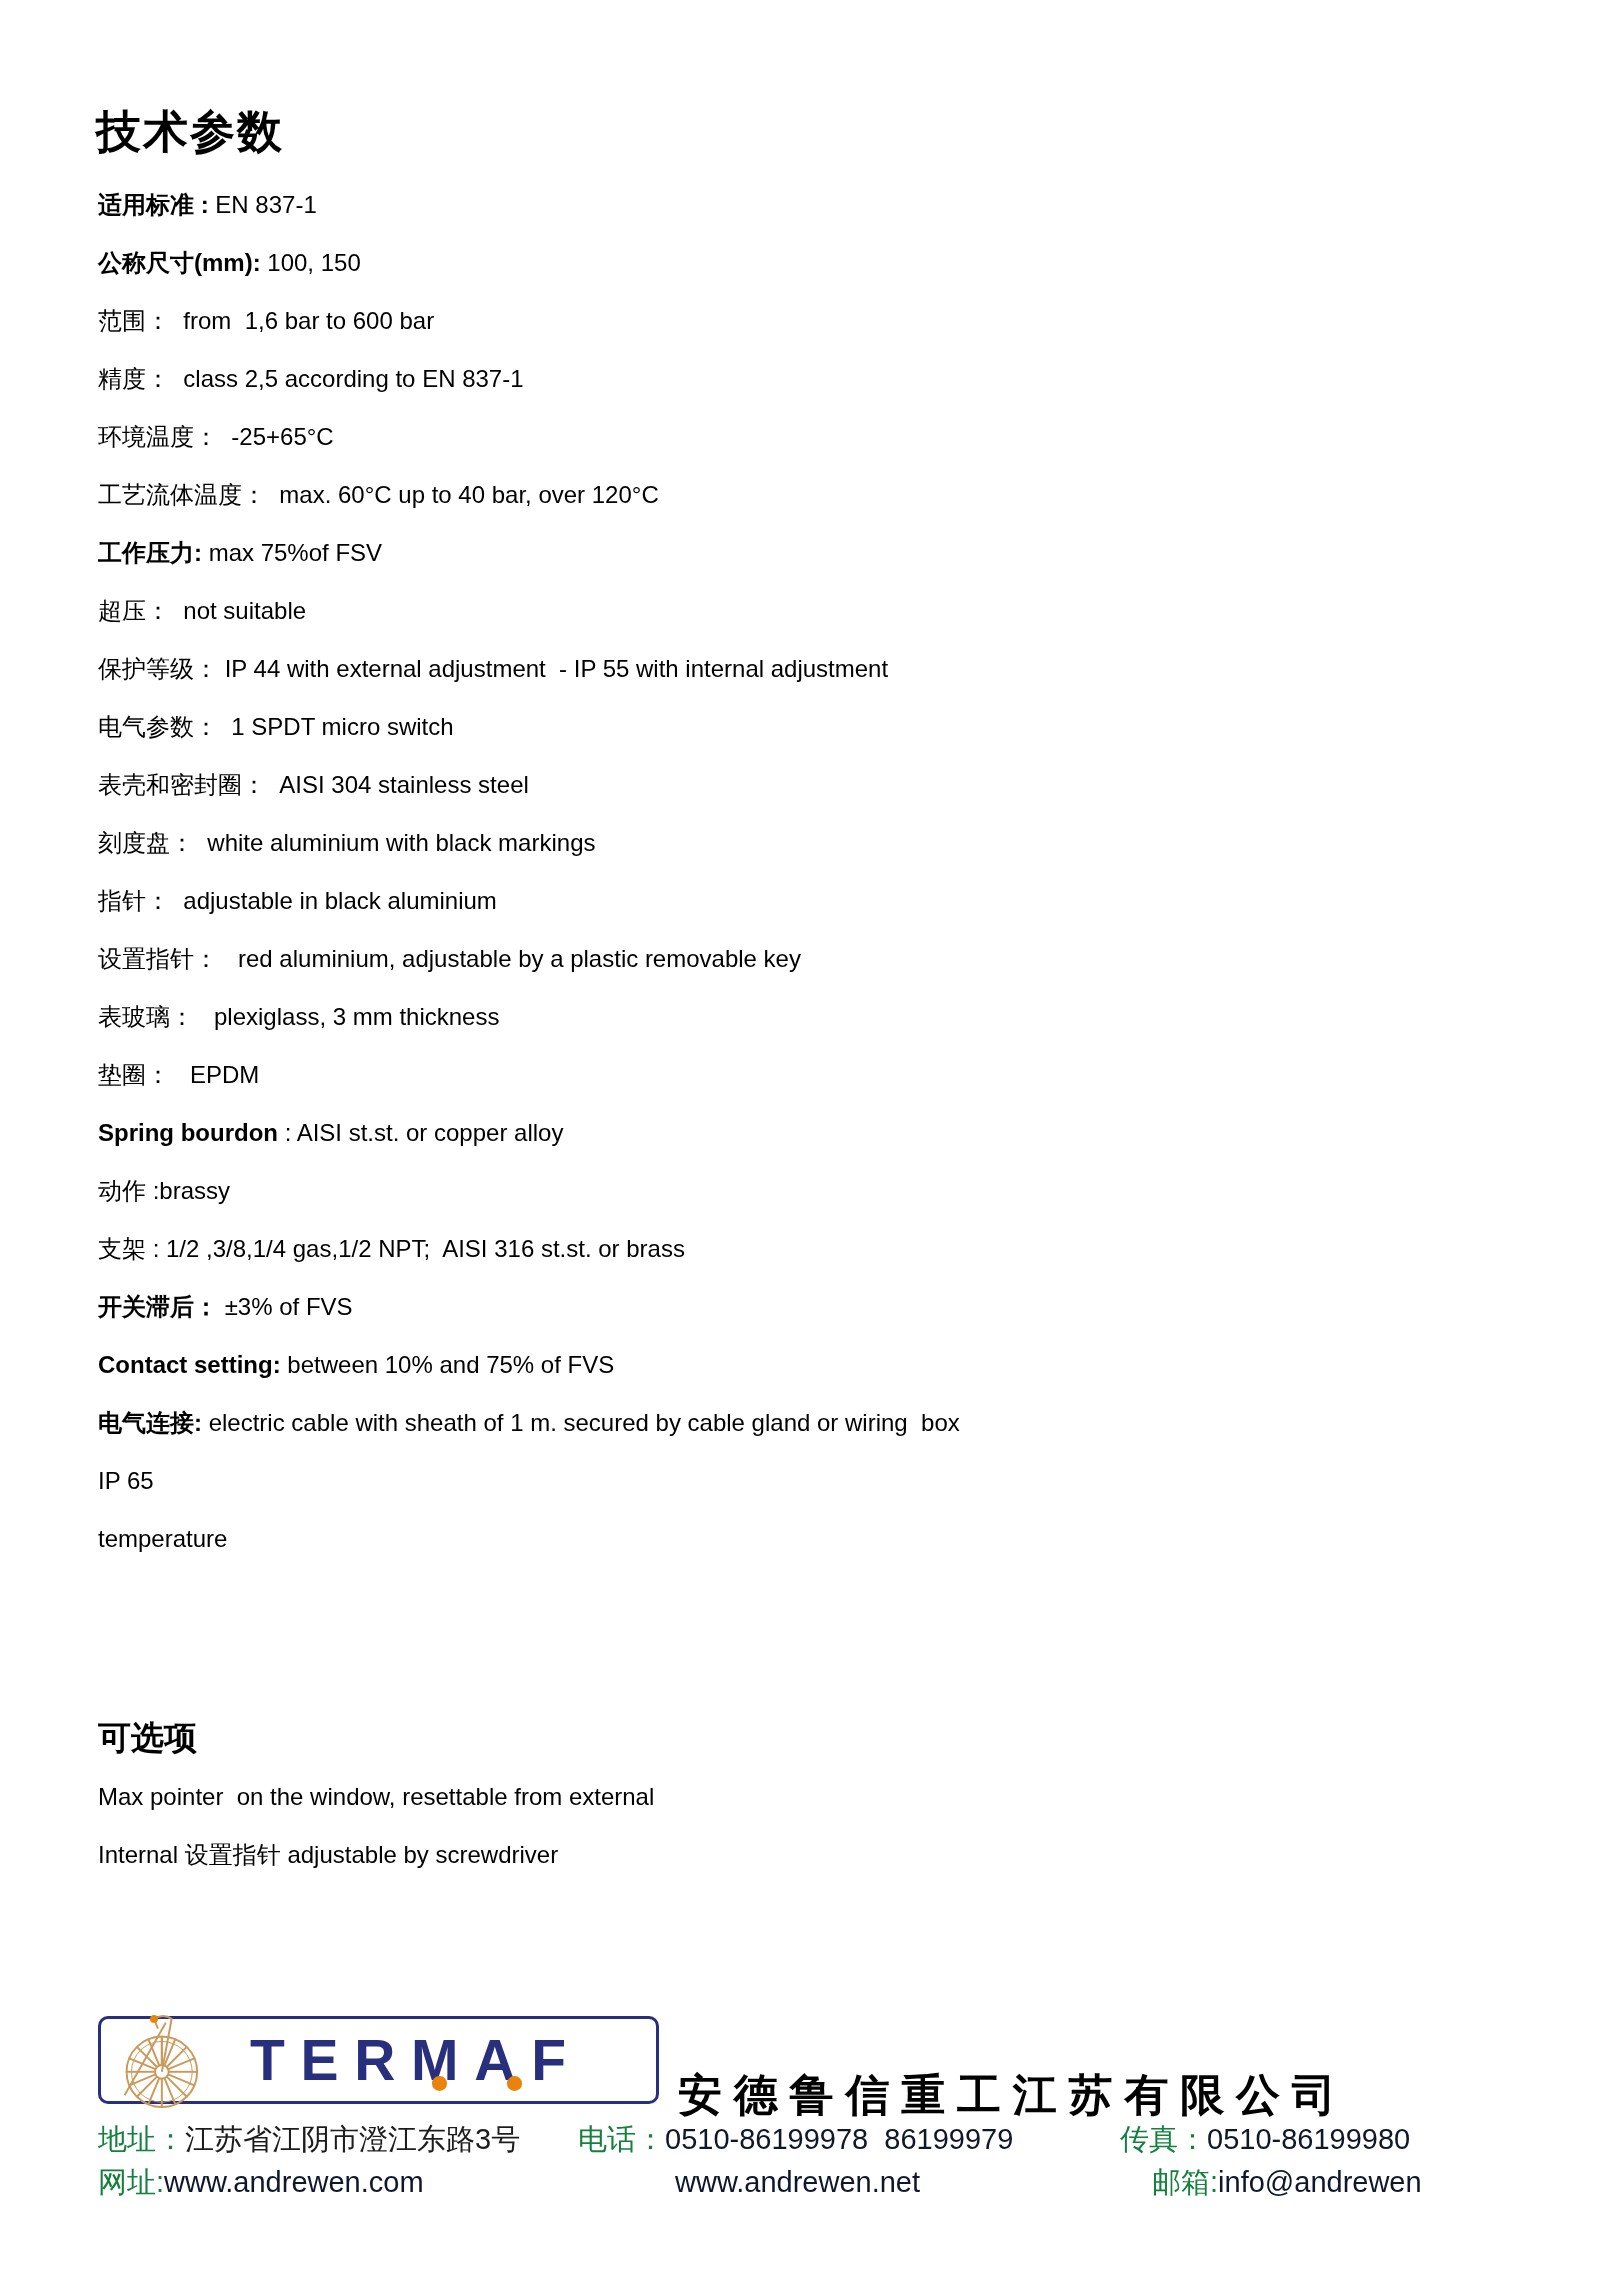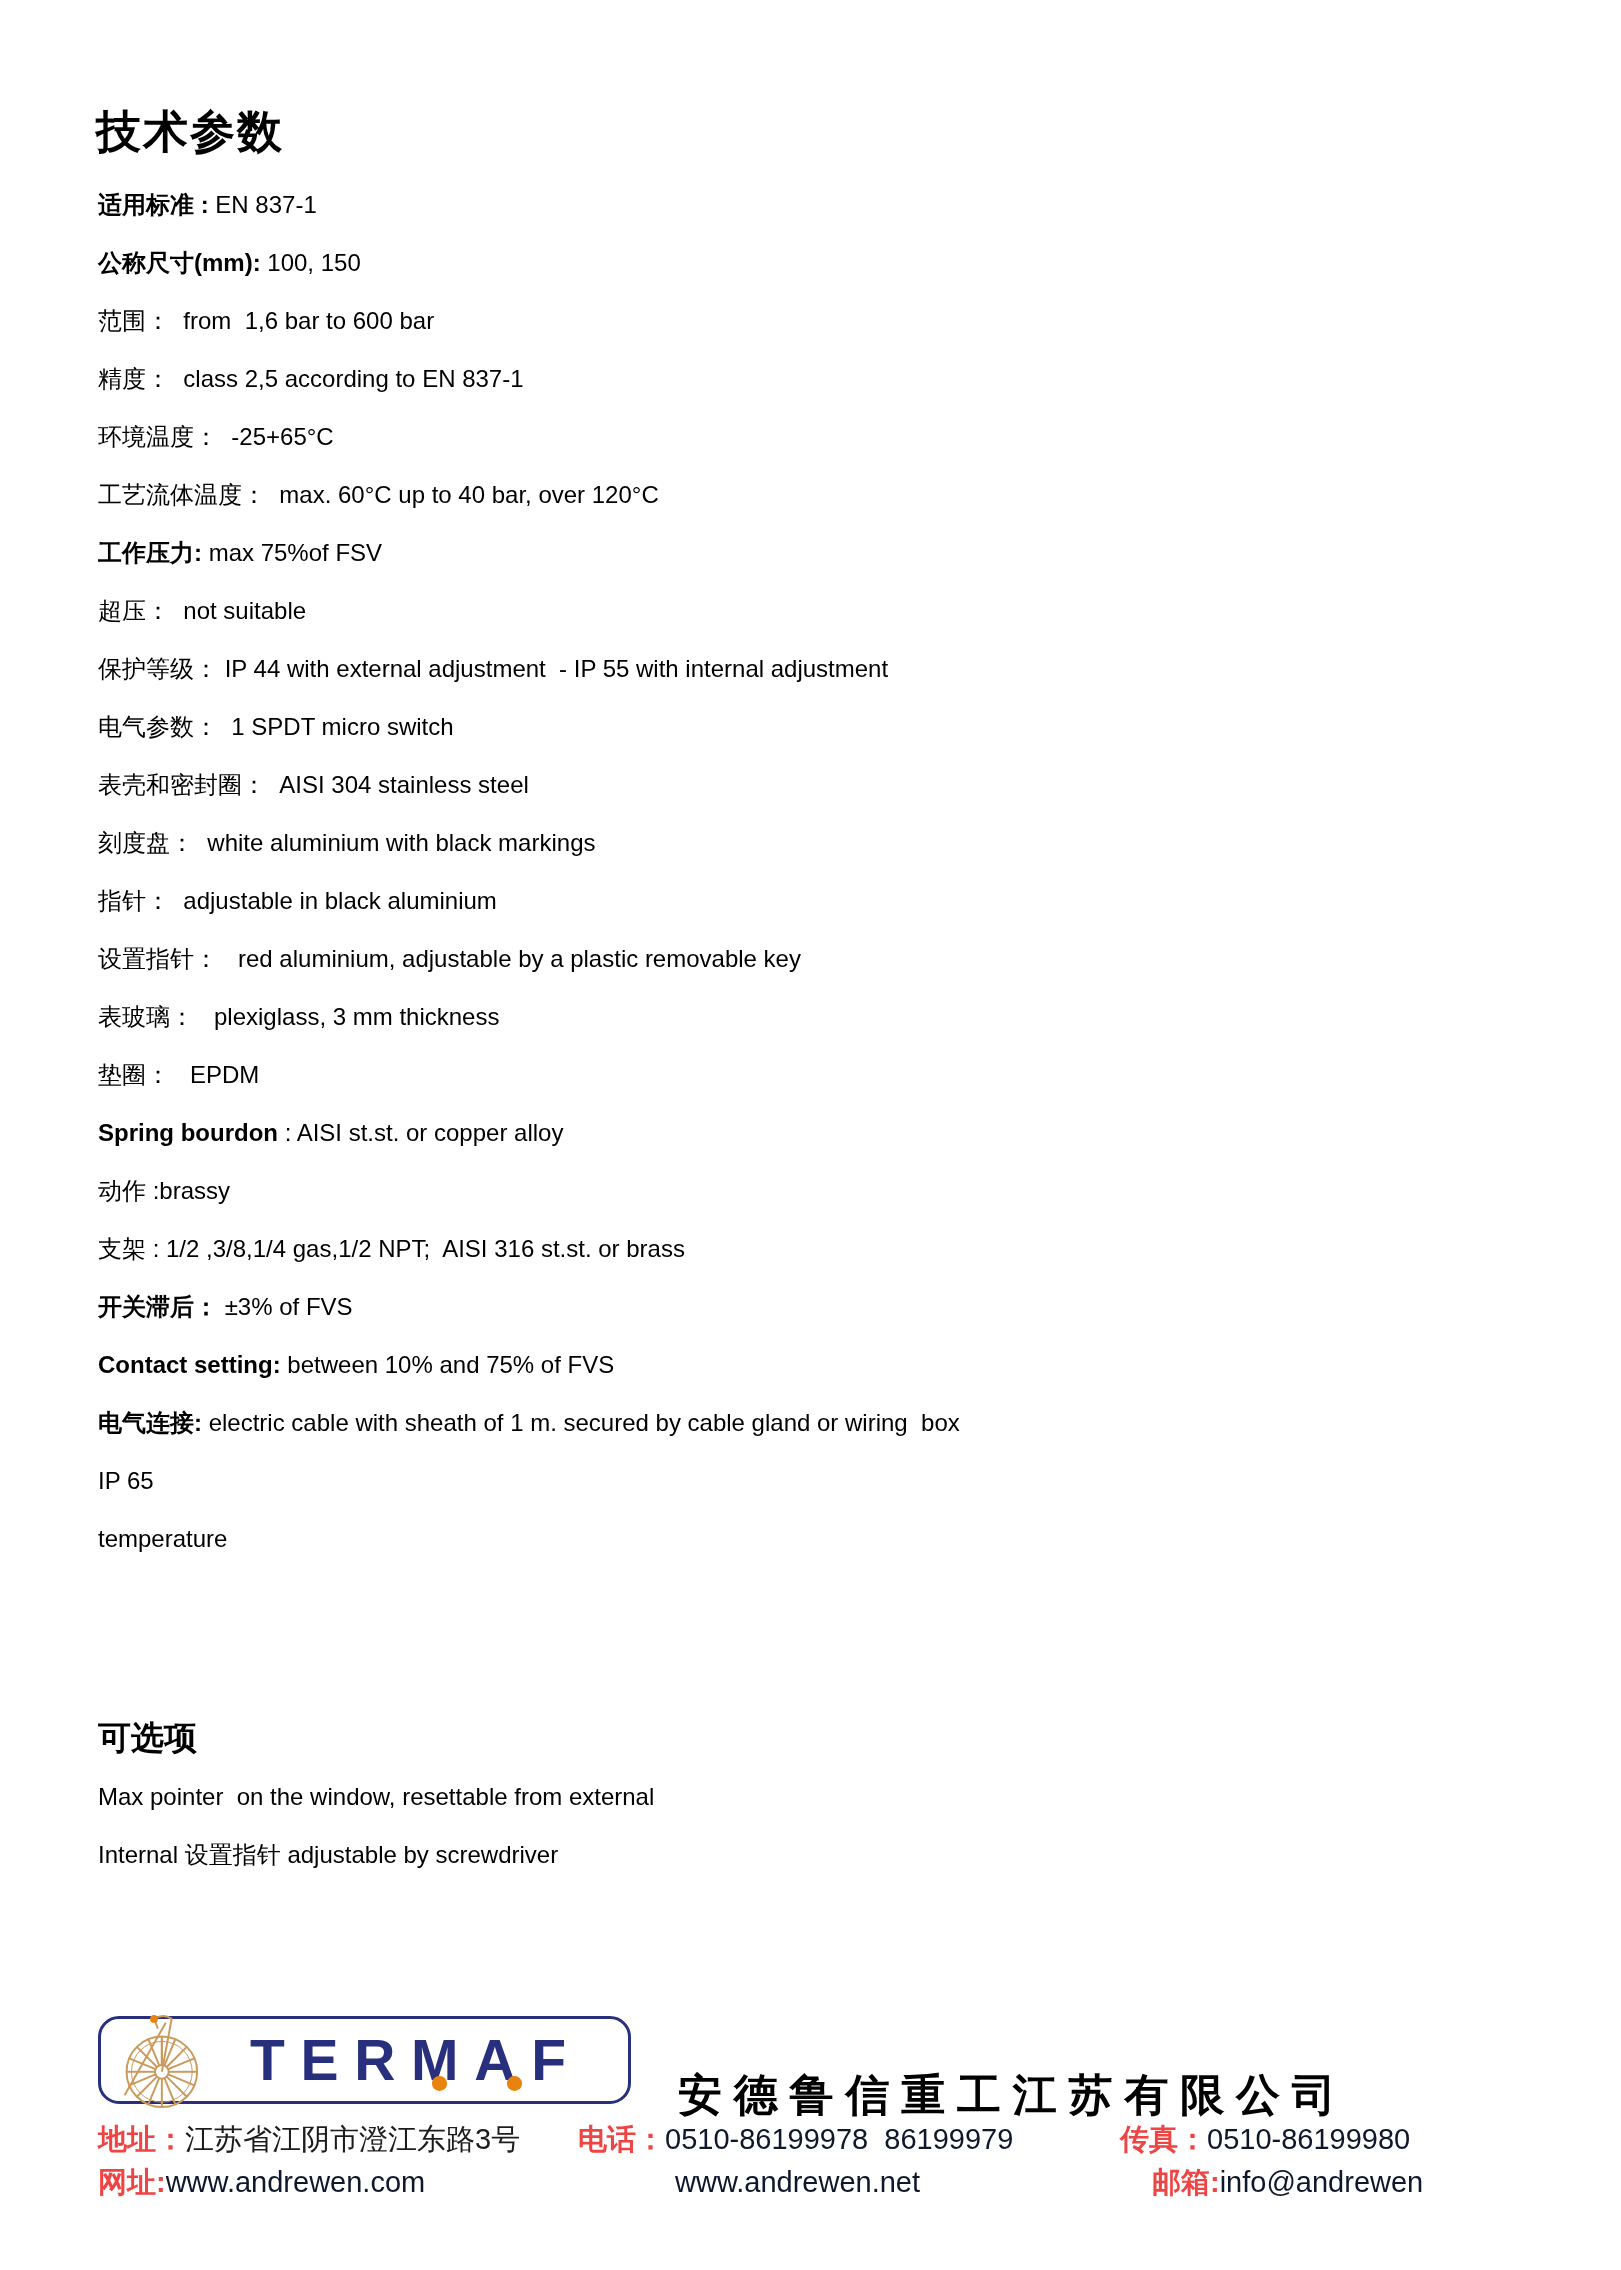--- a/index.html
+++ b/index.html
@@ -25,22 +25,23 @@
   }
   .lb{white-space:pre;}
   .b{font-weight:bold;}
   .opt-head{font-weight:bold;height:61px;line-height:61px;font-size:33px;white-space:pre;}
 
   
   .logo-box{
     position:absolute;left:98px;top:2016px;
     width:527px;height:82px;
     border:3.9px solid var(--logo-blue,#28307e);
-    border-radius:21px;
+    border-radius:10px;
     background:#fff;
+    padding-left:28px;
   }
   .fan{position:absolute;left:3.9px;top:-7.8px;overflow:visible;}
   .wordmark{
     position:absolute;left:149px;top:7.8px;
     font-size:57px;font-weight:bold;
     letter-spacing:15.7px;
     color:var(--logo-blue,#28307e);
     white-space:pre;
   }
   .dot{
@@ -51,21 +52,21 @@
   .dot2{left:406px;}
   .company{
     position:absolute;left:678px;top:2066px;
     font-size:44px;font-weight:bold;
     letter-spacing:11.8px;white-space:pre;
   }
   .fline{position:absolute;left:0;top:0;width:1621px;font-size:29px;height:41px;line-height:41px;}
   .f1{top:2119px;}
   .f2{top:2162px;}
   .fg{position:absolute;white-space:pre;}
-  .flab{font-weight:bold;color:#ef4444;}
+  .flab{font-weight:normal;color:#15803d;}
   .fval{font-weight:normal;color:#0f172a;}
   .fval-light{font-weight:normal;color:#1c1c1c;}
   .g-addr{left:98px;}
   .g-phone{left:578px;}
   .g-fax{left:1120px;}
   .g-web{left:98px;}
   .g-net{left:675px;}
   .g-email{left:1152px;}
 </style>
 </head>

